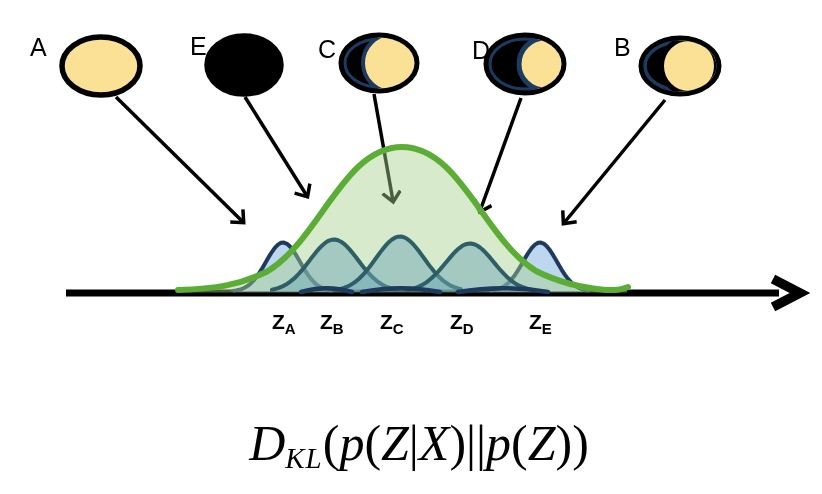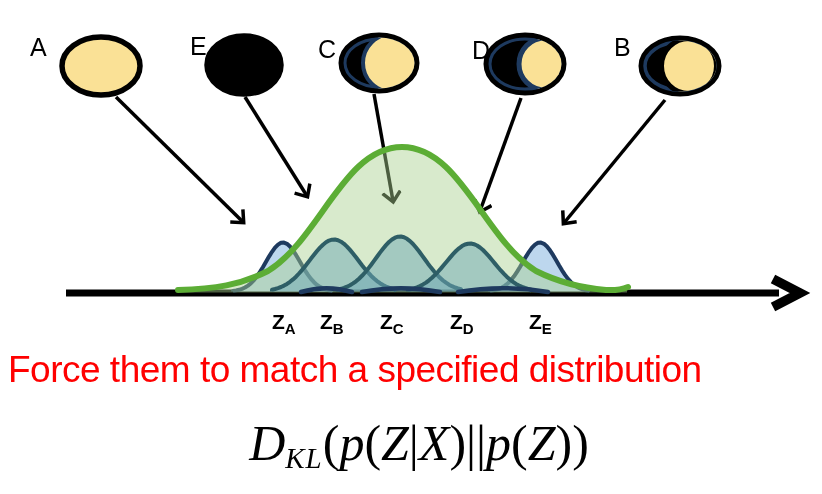--- a/index.html
+++ b/index.html
@@ -122,17 +122,16 @@
     <g>
       <text class="moon-letter" x="614" y="56">B</text>
       <g>
         <ellipse cx="680" cy="66" rx="39" ry="28" fill="#000" stroke="#000" stroke-width="5"></ellipse>
         <ellipse cx="680" cy="66" rx="35" ry="24" fill="none" stroke="#1E3A5F" stroke-width="3.5"></ellipse>
         <circle cx="689" cy="66" r="27.5" fill="#FAE196" stroke="#000" stroke-width="5" clip-path="url(#cpB)"></circle>
       </g>
     </g>
   </svg>
 
-  <div id="caption">Force them to match a specified distribution</div>
 
   <div id="formula"><span class="f-it">D</span><span class="f-sub">KL</span><span class="f-up">(</span><span class="f-it">p</span><span class="f-up">(</span><span class="f-it">Z</span><span class="f-up">|</span><span class="f-it">X</span><span class="f-up">)</span><span class="f-up">||</span><span class="f-it">p</span><span class="f-up">(</span><span class="f-it">Z</span><span class="f-up">))</span></div>
 
 </div>
 
 </body></html>

